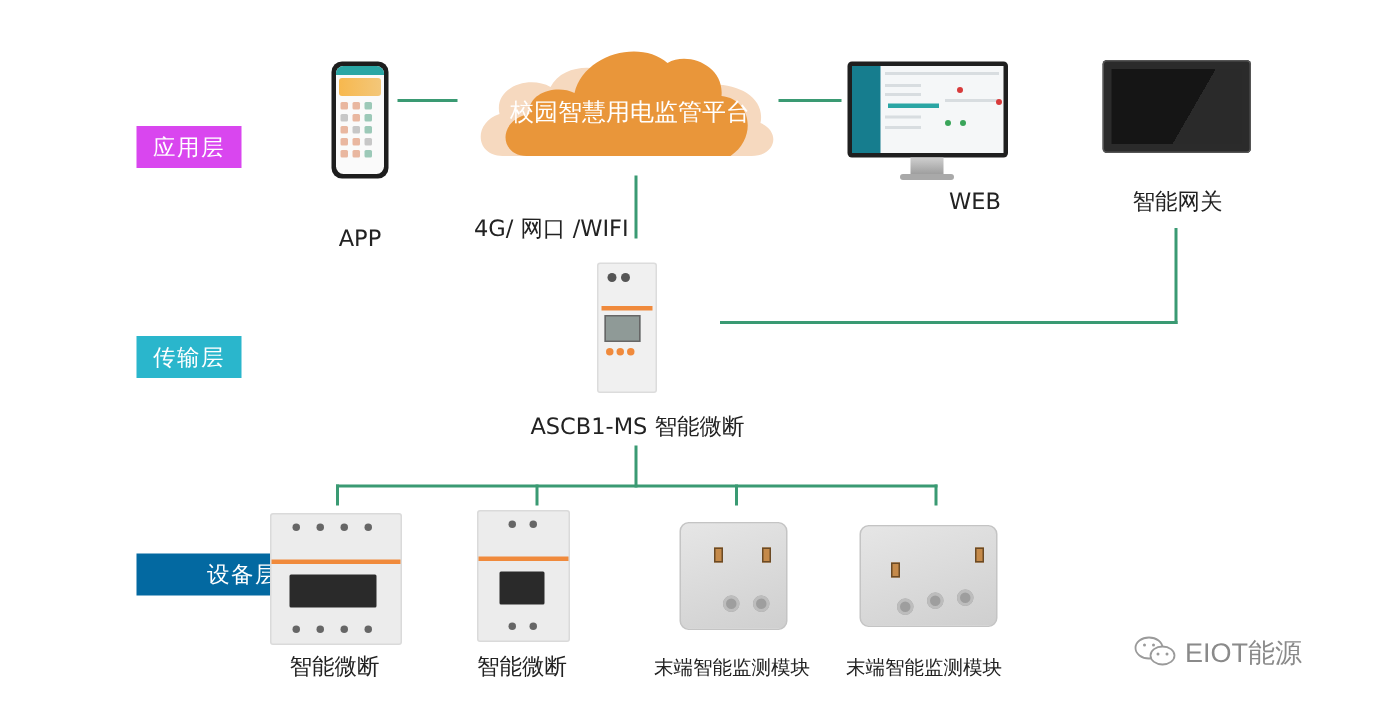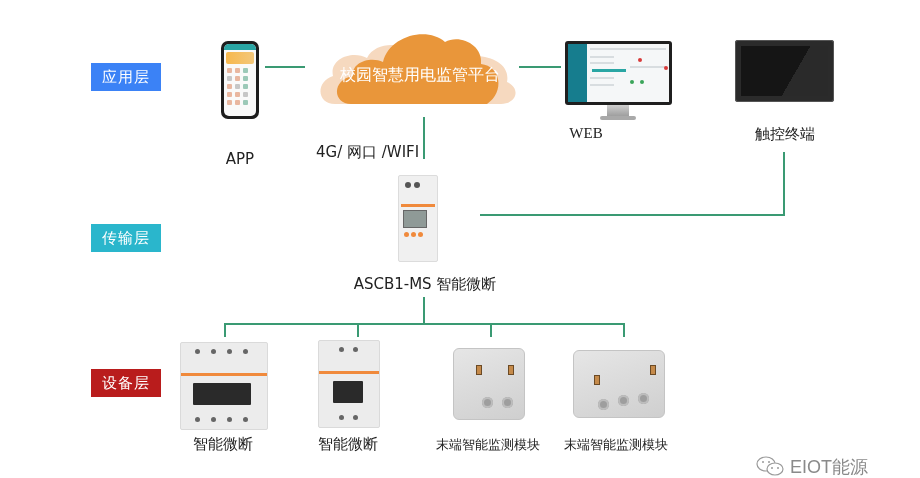--- a/index.html
+++ b/index.html
@@ -40,28 +40,28 @@
   .gw .btn{position:absolute;top:56px;width:5px;height:5px;border-radius:50%;background:#f08a3c;}
   
   .brk{position:absolute;background:#ececec;border:1px solid #dadada;border-radius:2px;}
   .brk .strip{position:absolute;left:0;right:0;height:3px;background:#f08a3c;}
   .brk .sw{position:absolute;background:#2a2a2a;border-radius:1px;}
   .brk .screw{position:absolute;width:5px;height:5px;border-radius:50%;background:#666;}
   
   .mod{position:absolute;background:linear-gradient(160deg,#e6e6e6,#cfcfcf);border-radius:6px;border:1px solid #c4c4c4;}
   .mod .hole{position:absolute;width:11px;height:11px;border-radius:50%;background:#9e9e9e;box-shadow:inset 0 0 0 2px #bdbdbd;}
   .mod .tag{position:absolute;width:4px;height:8px;background:#c58a4a;border:1px solid #6b4a25;}
-  .wm{position:absolute;left:755px;top:423px;font-size:18px;color:#8a8a8a;font-family:"Liberation Sans",sans-serif;white-space:nowrap;margin-top:32px;}
+  .wm{position:absolute;left:755px;top:423px;font-size:18px;color:#8a8a8a;font-family:"Liberation Sans",sans-serif;white-space:nowrap;}
 </style>
 </head>
 <body>
 
-<div class="layer-badge" style="top:63px;background:#3b82f6;">应用层</div>
+<div class="layer-badge" style="top:84px;background:#d946ef;">应用层</div>
 <div class="layer-badge" style="top:224px;background:#2ab6cc;">传输层</div>
-<div class="layer-badge" style="top:369px;background:#b91c1c;">设备层</div>
+<div class="layer-badge" style="top:369px;background:#0369a1;padding-left:36px;">设备层</div>
 
 <div class="line-h" style="left:265px;top:66px;width:40px;"></div>
 <div class="line-h" style="left:519px;top:66px;width:42px;"></div>
 <div class="line-v" style="left:423px;top:117px;height:42px;"></div>
 <div class="line-h" style="left:480px;top:214px;width:305px;"></div>
 <div class="line-v" style="left:783px;top:152px;height:64px;"></div>
 <div class="line-v" style="left:423px;top:297px;height:28px;"></div>
 <div class="line-h" style="left:224px;top:323px;width:401px;"></div>
 <div class="line-v" style="left:224px;top:323px;height:14px;"></div>
 <div class="line-v" style="left:357px;top:323px;height:14px;"></div>
@@ -110,26 +110,26 @@
     <div class="bar" style="top:40px;right:55px;"></div>
     <div class="bar" style="top:22px;left:62px;"></div>
     <div class="red" style="left:70px;top:14px;"></div>
     <div class="red" style="left:96px;top:22px;"></div>
     <div class="grn" style="left:62px;top:36px;"></div>
     <div class="grn" style="left:72px;top:36px;"></div>
   </div>
 </div>
 <div class="neck"></div>
 <div class="foot"></div>
-<div class="lbl" style="left:556px;top:125px;width:60px;font-family:Liberation Serif, serif;">WEB</div>
+<div class="lbl" style="left:620px;top:125px;width:60px;">WEB</div>
 
 <div class="touch">
     <div class="scr"></div>
   </div>
-<div class="lbl" style="left:745px;top:125px;width:80px;">触控终端</div>
+<div class="lbl" style="left:745px;top:125px;width:80px;">智能网关</div>
 
 <div class="lbl" style="left:316px;top:143px;width:100px;text-align:right;">4G/ 网口 /WIFI</div>
 <div class="gw">
   <div class="hole" style="left:6px;"></div>
     <div class="hole" style="left:15px;"></div>
   <div class="strip"></div>
   <div class="lcd"></div>
   <div class="btn" style="left:5px;"></div>
     <div class="btn" style="left:12px;"></div>
     <div class="btn" style="left:19px;"></div>

